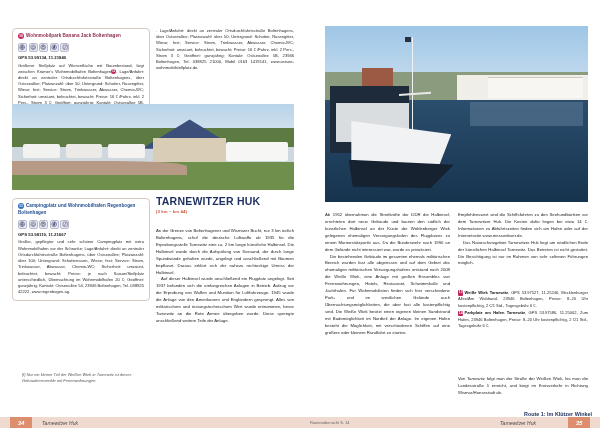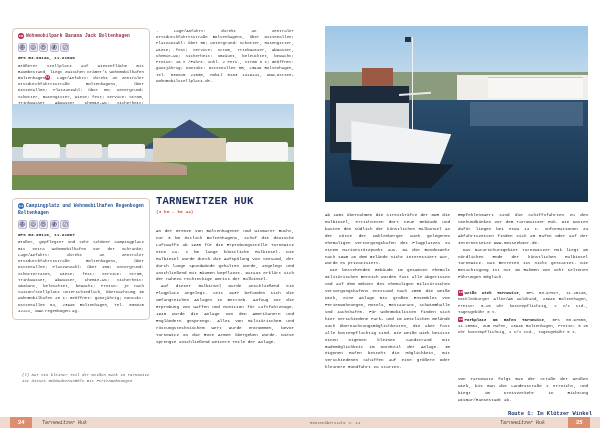--- a/index.html
+++ b/index.html
@@ -6,21 +6,20 @@
   html, body {
     width: 600px; height: 440px;
     background: #ffffff;
     font-family: "Liberation Sans", sans-serif;
     overflow: hidden;
   }
   .page {
     position: relative;
     width: 600px; height: 440px;
     background: #ffffff;
-    font-family: Liberation Mono, monospace;
   }
 
   
   .leaf { position: absolute; top: 0; height: 440px; background: #fff; }
   .leaf-left  { left: 0;   width: 300px; }
   .leaf-right { left: 300px; width: 300px; }
 
   
   .col { position: absolute; }
 

